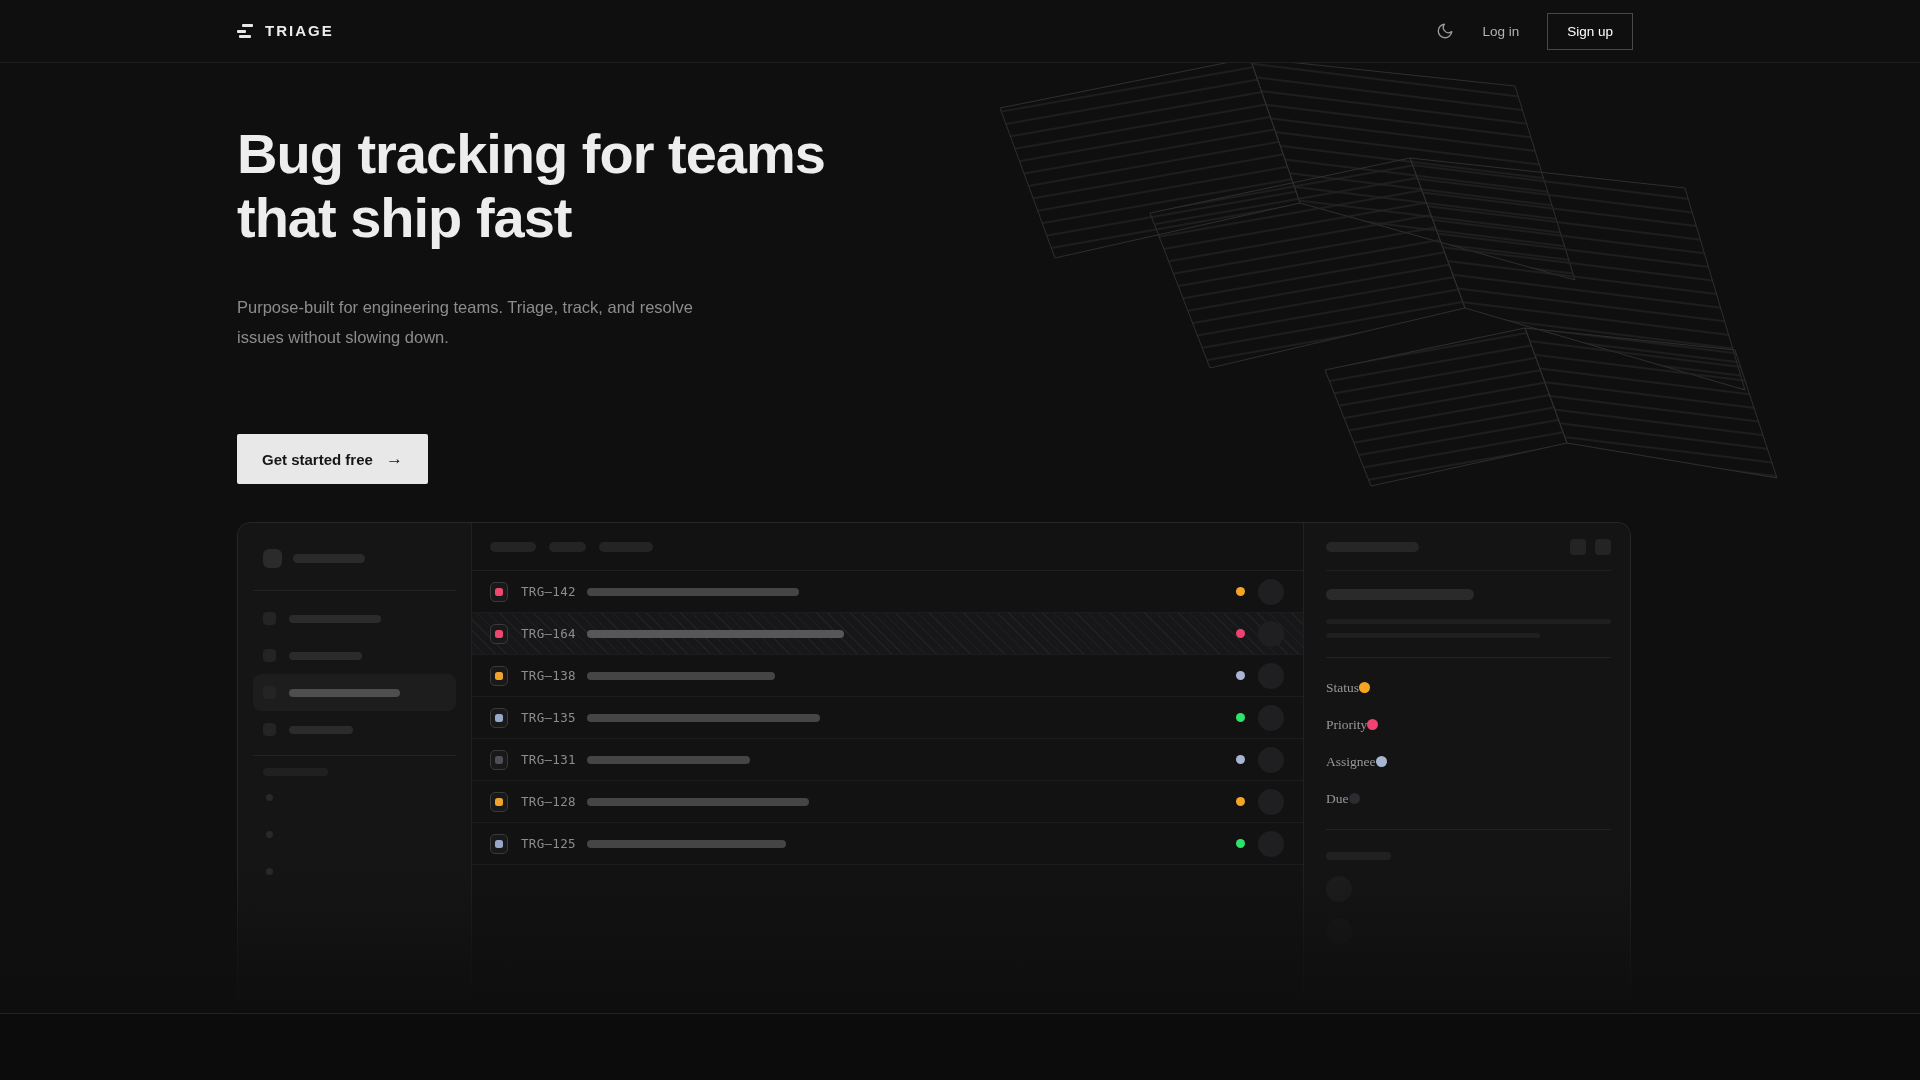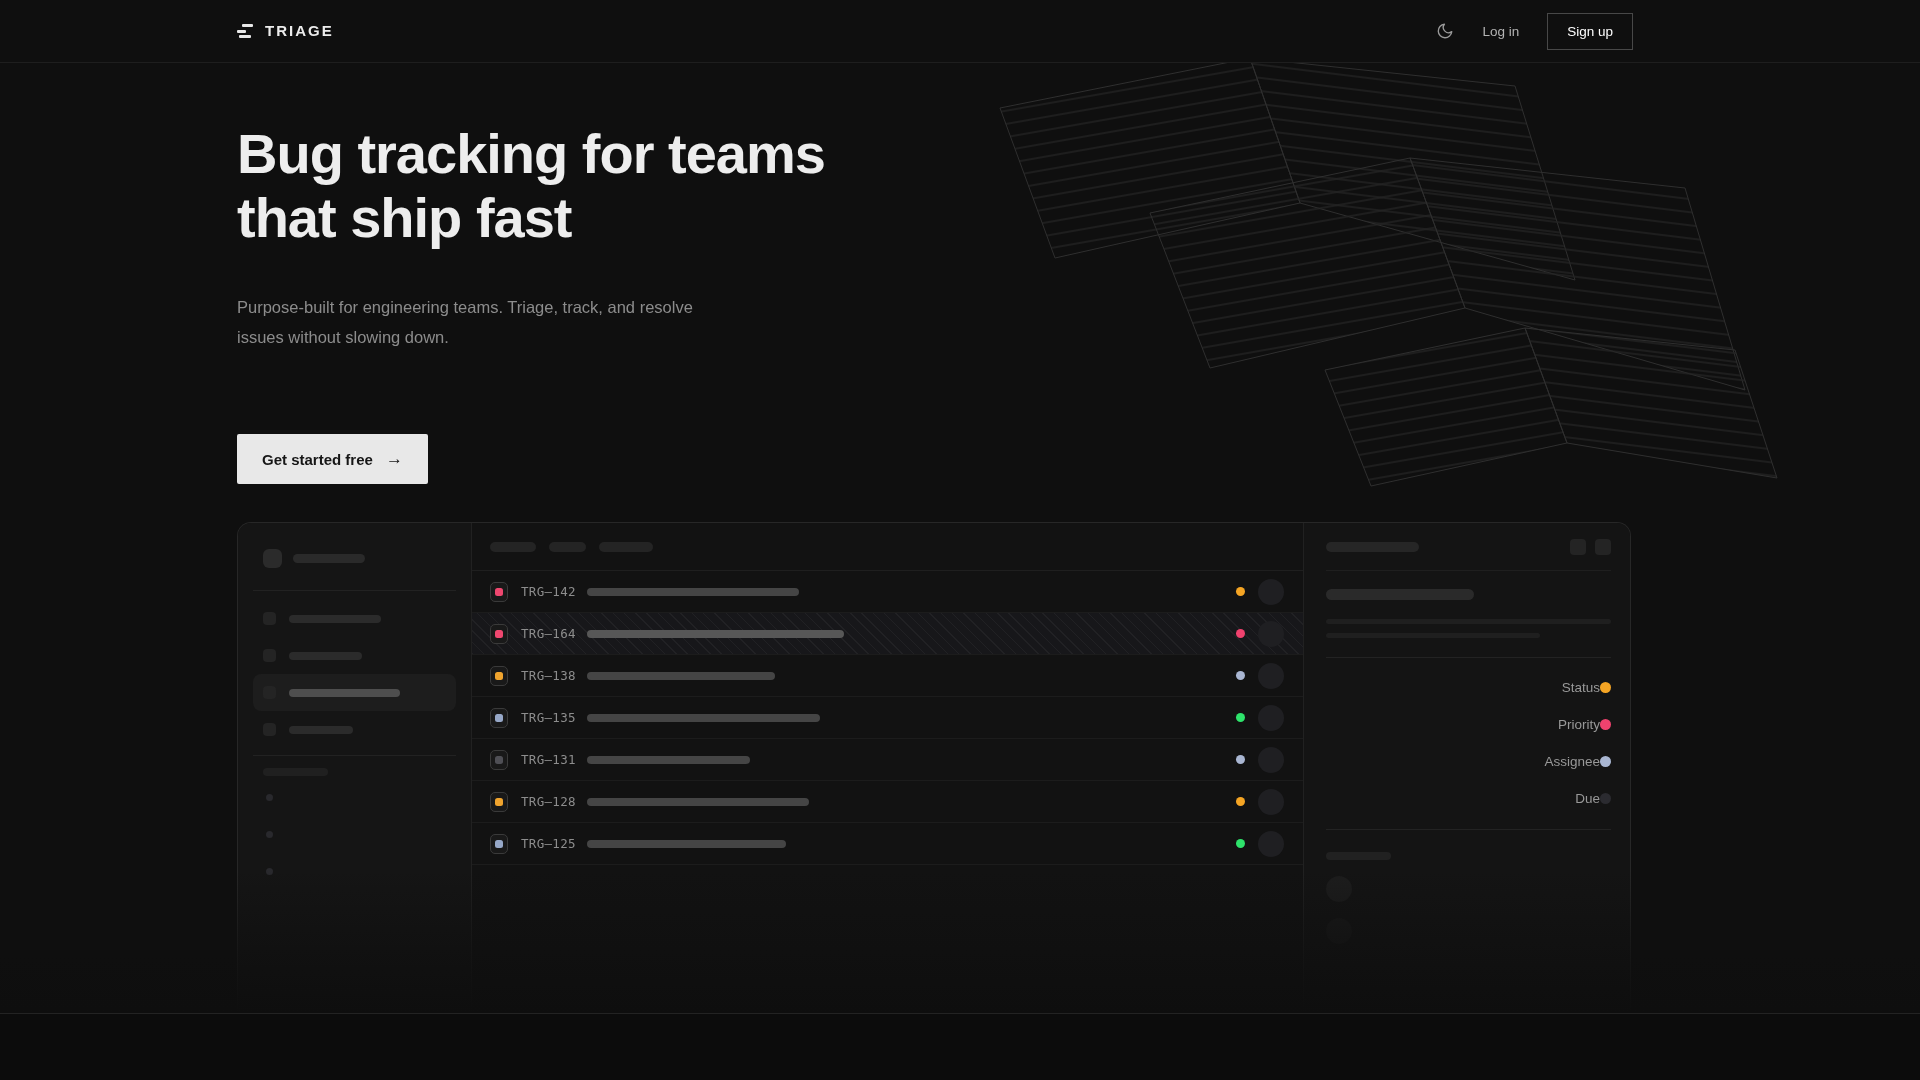--- a/index.html
+++ b/index.html
@@ -92,21 +92,21 @@
             display:flex; align-items:center; }
   .d-head-pill { width:93px; height:10px; background:#262626; border-radius:5px; }
   .d-actions { margin-left:auto; display:flex; gap:9px; }
   .d-sq { width:16px; height:16px; border-radius:4px; background:#242424; }
   .d-title-pill { width:148px; height:11px; background:#2a2a2a; border-radius:5.5px;
                   margin-top:18px; }
   .d-line { height:5px; background:#1f1f1f; border-radius:2.5px; }
   .d-line.l1 { width:285px; margin-top:19px; }
   .d-line.l2 { width:214px; margin-top:9px; }
   .d-div { height:1px; background:#232323; margin-top:19px; }
-  .d-field { height:37px; display:flex; align-items:center; justify-content:flex-end; }
+  .d-field { height:37px; display:flex; align-items:center; justify-content:flex-start;font-family:Liberation Serif, serif; }
   .d-fields { margin-top:11px; }
   .d-label { color:#989898; font-size:13.5px; }
   .d-dot { width:11px; height:11px; border-radius:50%; }
   .d-foot-pill { width:65px; height:8px; background:#212121; border-radius:4px; margin-top:22px; }
   .d-circle { width:26px; height:26px; border-radius:50%; background:#1d1d1d; margin-top:16px; }
   .d-circle.c2 { background:#1a1a1a; }
 
   
   .fade { position:absolute; left:0; top:870px; width:1920px; height:143px; z-index:2;
           background:linear-gradient(to bottom, rgba(15,15,15,0) 0%,

